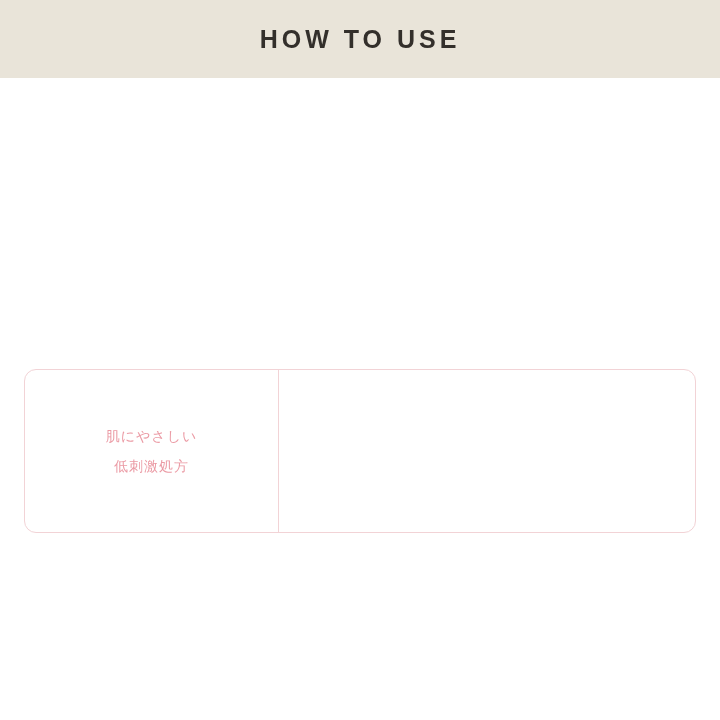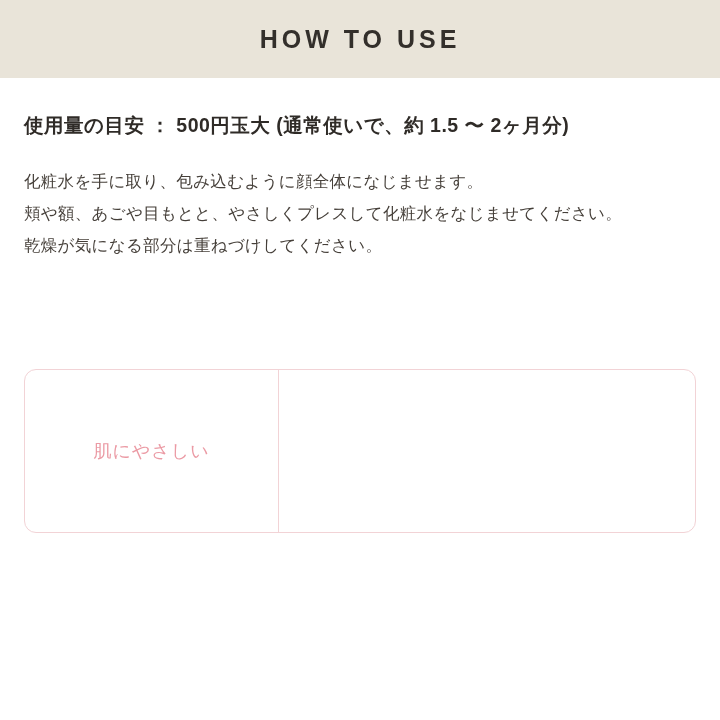--- a/index.html
+++ b/index.html
@@ -69,21 +69,21 @@
   .claims-left {
     width: 254px;
     display: flex;
     flex-direction: column;
     align-items: center;
     justify-content: center;
     border-right: 1px solid #f2d3d6;
     box-sizing: border-box;
   }
   .claims-left-line {
-    font-size: 18px;
+    font-size: 14px;
     line-height: 30px;
     color: #eb9aa4;
     letter-spacing: 1px;
   }
   .claims-right {
     flex: 1;
     padding: 22px 20px 0 27px;
     box-sizing: border-box;
   }
   .claim-item {
@@ -104,29 +104,21 @@
 </style>
 </head>
 <body>
 
 <div class="page">
 
   <div class="header-band">
     <div class="header-title">HOW TO USE</div>
   </div>
 
-  <div class="content">
-    <div class="lead">使用量の目安 ： 500円玉大 (通常使いで、約 1.5 〜 2ヶ月分)</div>
-
-    <div class="body-lines">
-      <div class="body-line">化粧水を手に取り、包み込むように顔全体になじませます。</div>
-      <div class="body-line">頬や額、あごや目もとと、やさしくプレスして化粧水をなじませてください。</div>
-      <div class="body-line">乾燥が気になる部分は重ねづけしてください。</div>
-    </div>
-  </div>
 
   <div class="claims-box">
     <div class="claims-left">
       <div class="claims-left-line">肌にやさしい</div>
+      <div class="claims-left-line">低刺激処方</div>
     </div>
   </div>
 
 </div>
 
 </body></html>

